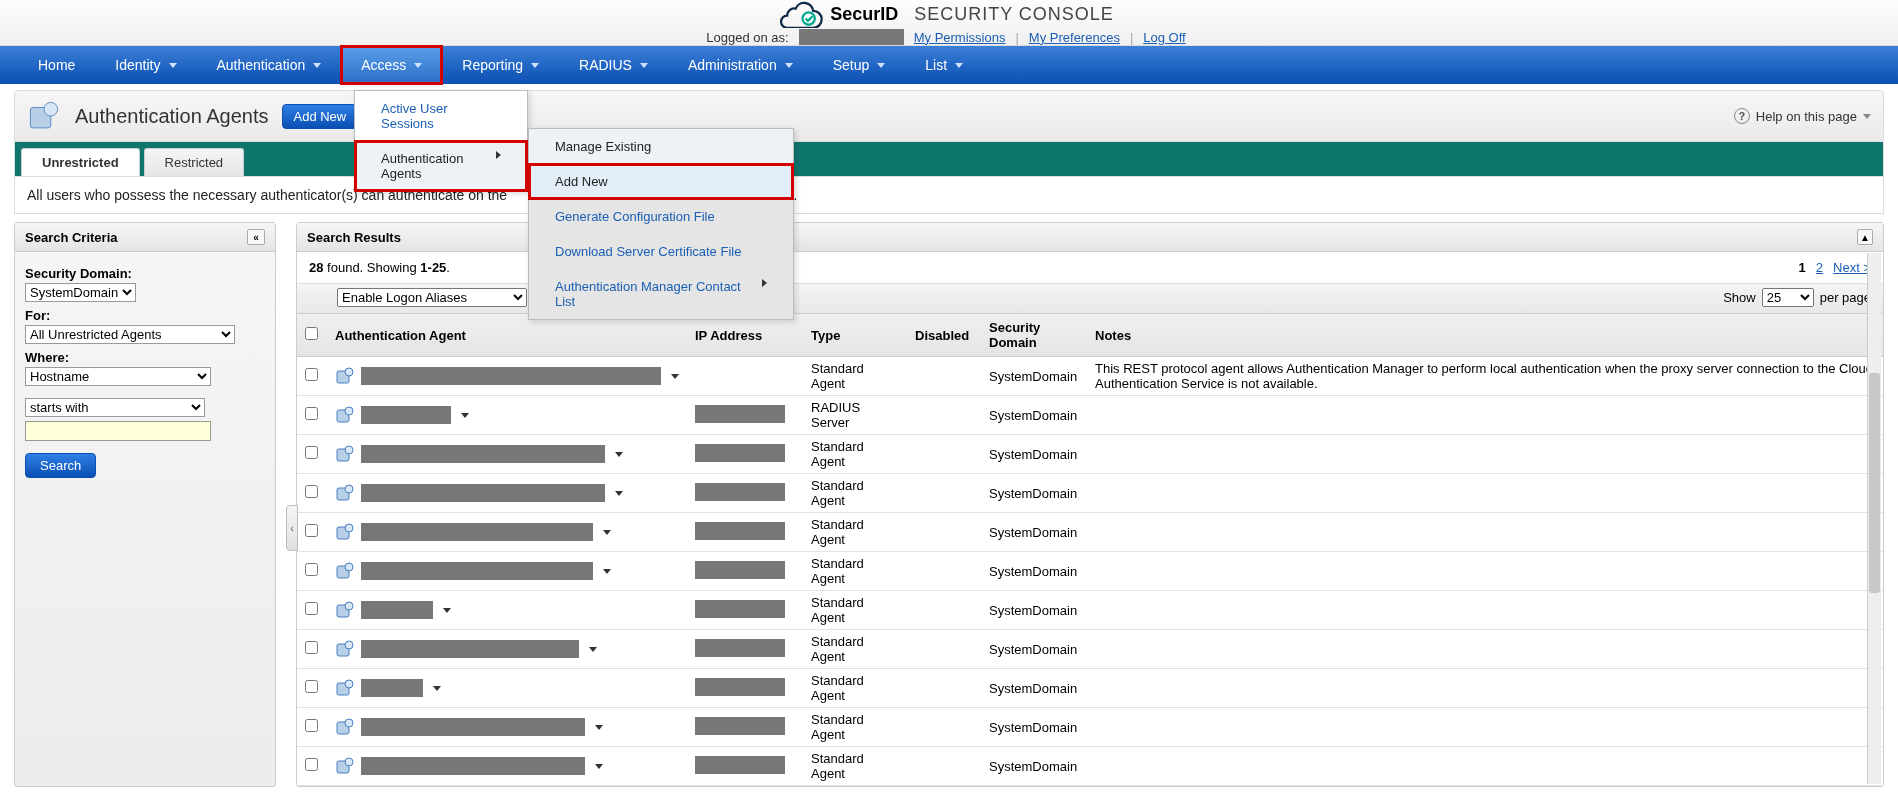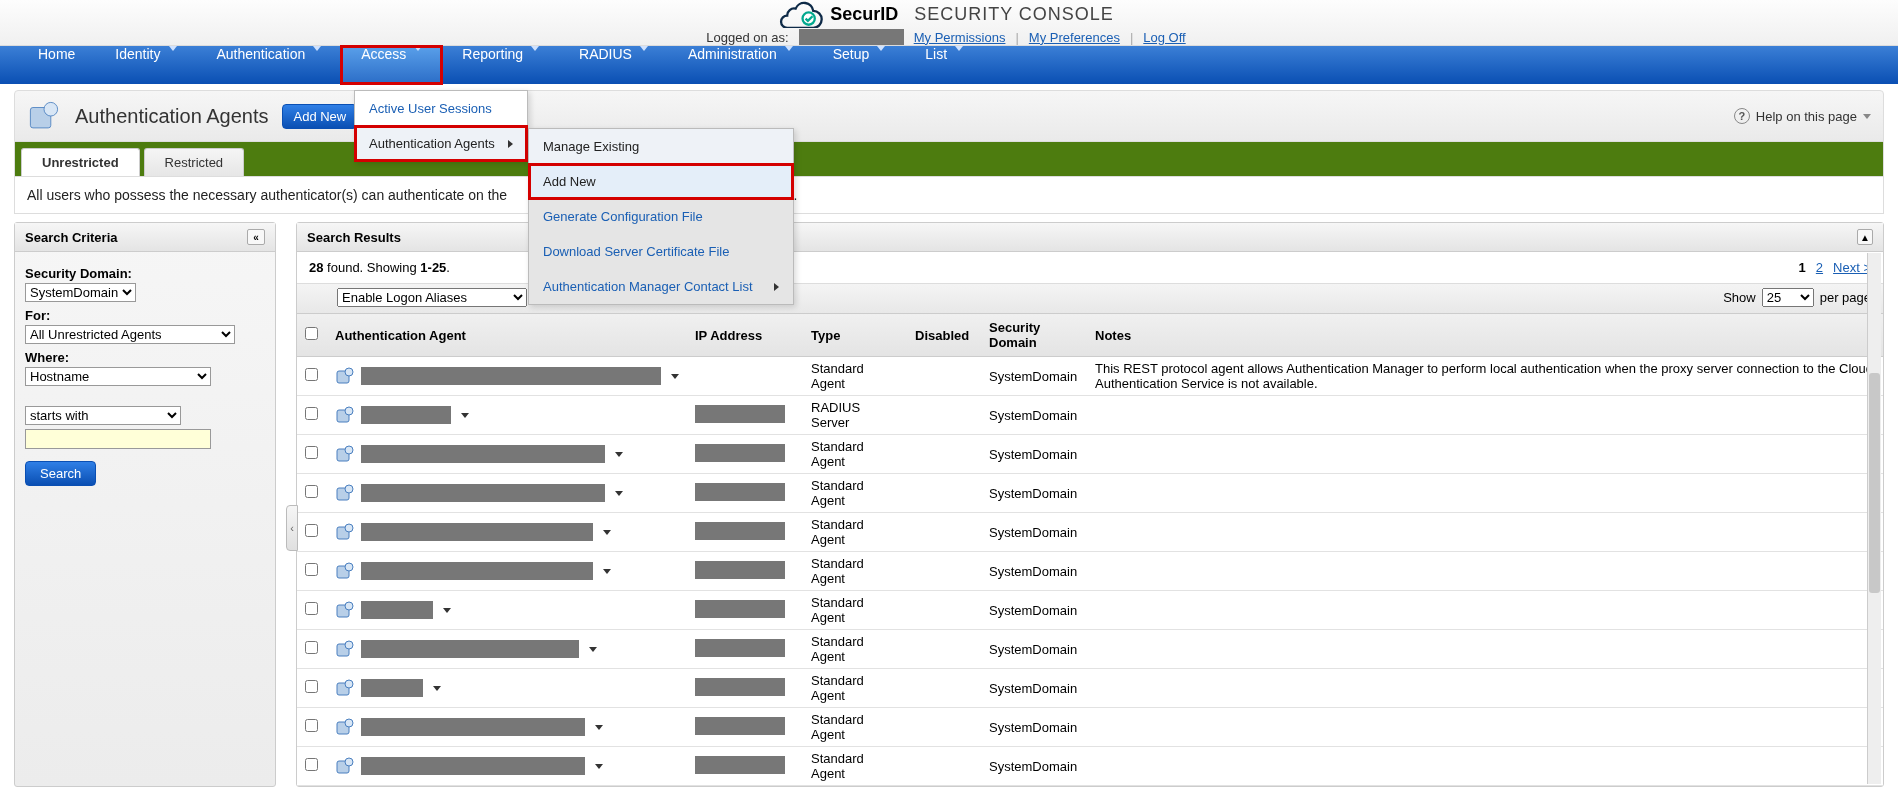--- a/index.html
+++ b/index.html
@@ -12,45 +12,45 @@
   .brand-logo svg { height:28px; }
   .brand-title { font-size:18px; color:#444; letter-spacing:1px; margin-left:10px; font-weight:400; }
   .brand-id { font-weight:700; font-size:18px; }
   .topbar-spacer { flex:1; }
   .login-info { font-size:13px; color:#333; display:flex; gap:10px; align-items:center; }
   .login-info .redact { background:#777; width:105px; height:16px; display:inline-block; }
   .login-sep { color:#aaa; }
   
   
   .navbar { background: linear-gradient(#3b7fd6,#0a4fb3); height:38px; display:flex; align-items:center; padding:0 18px; position:relative; }
-  .nav-item { color:#fff; font-size:14px; padding:0 20px; height:38px; display:flex; gap:8px; cursor:pointer; position:relative; }
+  .nav-item { color:#fff; font-size:14px; padding:0 20px; height:38px; display:flex; align-items:center; gap:8px; cursor:pointer; position:relative; }
   .nav-item.boxed { outline:3px solid #d40000; outline-offset:-2px; background: linear-gradient(#5aa0ea,#2b6dc7);}
   .caret { width:0;height:0;border-left:4px solid transparent;border-right:4px solid transparent;border-top:5px solid #cfe2ff; }
   
   
   .dropdown { position:absolute; top:90px; left:354px; background:#fff; border:1px solid #bbb; box-shadow:2px 2px 6px rgba(0,0,0,.15); width:174px; z-index:100;}
-  .dropdown-item { padding:10px 14px; color:#1a5fb4; font-size:13px; cursor:pointer; display:flex; align-items:center; justify-content:space-between;}
+  .dropdown-item { padding:10px 26px; color:#1a5fb4; font-size:13px; cursor:pointer; display:flex; align-items:flex-start; justify-content:space-between;}
   .dropdown-item.sel { background:#eef2f7; color:#222; outline:3px solid #d40000; outline-offset:-2px;}
   .submenu-arrow { border-top:4px solid transparent; border-bottom:4px solid transparent; border-left:5px solid #333; }
   .submenu { position:absolute; top:128px; left:528px; background:#e5e5e5; border:1px solid #bbb; box-shadow:2px 2px 6px rgba(0,0,0,.15); width:266px; z-index:100;}
   .submenu .dropdown-item.sel2 { background:#e4eef9; color:#222; outline:3px solid #d40000; outline-offset:-2px;}
   .submenu .dropdown-item.plain { color:#222; background:#eef2f7;}
   
   
   .content-wrap { padding:6px 14px; }
   .page-header { display:flex; align-items:center; gap:14px; background:linear-gradient(#f6f6f6,#eaeaea); padding:8px 12px; border:1px solid #ddd; border-radius:4px 4px 0 0; position:relative;}
   .page-icon { width:34px; height:34px; }
   .page-title { font-size:20px; font-weight:400; color:#333;}
   .add-btn { background:linear-gradient(#2f7fe6,#0a4fb3); color:#fff; border-radius:4px; padding:4px 10px; font-size:13px; border:1px solid #0a4fb3; }
   .help-link { margin-left:auto; display:flex; align-items:center; gap:6px; color:#333; font-size:13px;}
   .help-q { width:16px;height:16px;border:1px solid #888;border-radius:50%;display:inline-flex;align-items:center;justify-content:center;font-size:11px;font-weight:700;color:#555;}
   .help-caret { width:0;height:0;border-left:4px solid transparent;border-right:4px solid transparent;border-top:5px solid #888;}
   
   
-  .tabs { display:flex; gap:4px; background:#4d7c0f; border:1px solid #ddd; border-top:none; padding:6px 6px 0 6px;}
+  .tabs { display:flex; gap:4px; background:#0f766e; border:1px solid #ddd; border-top:none; padding:6px 6px 0 6px;}
   .tab { padding:6px 20px; background:linear-gradient(#f5f5f5,#e6e6e6); border:1px solid #ccc; border-bottom:none; border-radius:3px 3px 0 0; font-size:13px; color:#333; cursor:pointer;}
   .tab.active { background:#fff; font-weight:700;}
   .tab-desc { border:1px solid #ddd; border-top:none; padding:10px 12px; font-size:14px; color:#222;}
   
   
   .main { display:flex; gap:20px; margin-top:8px;}
   .side { width:262px; border:1px solid #ccc; border-radius:3px; background:linear-gradient(#f6f6f6,#ececec);}
   .side-header { padding:6px 10px; font-weight:700; border-bottom:1px solid #ccc; display:flex; justify-content:space-between; align-items:center; background:linear-gradient(#f6f6f6,#e4e4e4);}
   .collapse-btn { border:1px solid #aaa; background:#f8f8f8; width:18px;height:16px; display:flex;align-items:center; justify-content:center; font-size:10px; cursor:pointer; border-radius:2px;}
   .side-body { padding:8px 10px;}
@@ -210,21 +210,21 @@
         <span>Search Criteria</span>
         <span class="collapse-btn">«</span>
       </div>
       <div class="side-body">
         <label>Security Domain:</label>
         <select><option>SystemDomain</option></select>
         <label>For:</label>
         <select style="width:210px"><option>All Unrestricted Agents</option></select>
         <label>Where:</label>
         <select style="width:186px"><option>Hostname</option></select><br>
-        <select style="width:156px;margin-top:20px"><option>starts with</option></select><br>
+        <select style="width:180px;margin-top:12px"><option>starts with</option></select><br>
         <input type="text" class="yellow" style="margin-top: 4px;">
         <br>
         <button class="search-btn">Search</button>
       </div>
     </div>
 
     <div class="results">
       <div class="collapse-handle">‹</div>
       <div class="results-header">
         <span>Search Results</span>

